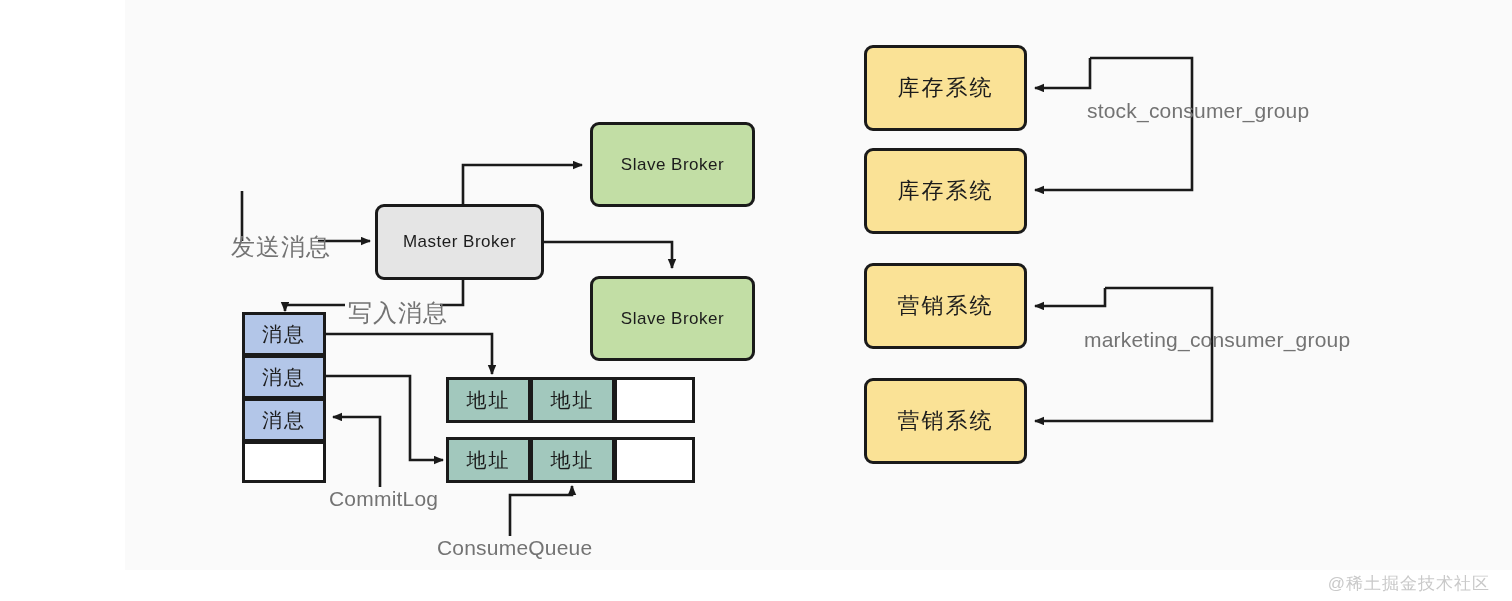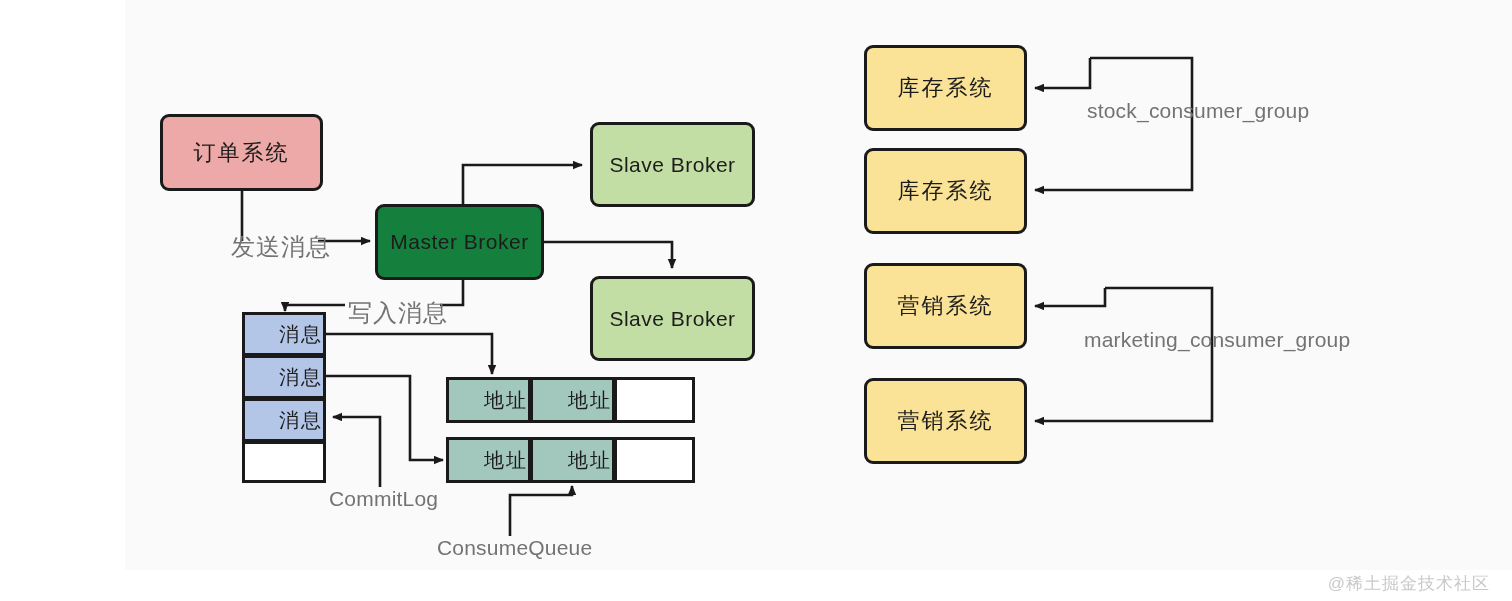--- a/index.html
+++ b/index.html
@@ -36,36 +36,36 @@
     position: absolute;
     box-sizing: border-box;
     border: 3px solid #1a1a1a;
     border-radius: 9px;
     display: flex;
     align-items: center;
     justify-content: center;
     color: #1c1c1c;
   }
   .node-label {
-    font-size: 21px;
+    font-size: 17px;
     letter-spacing: 0.5px;
     white-space: nowrap;
   }
   .node-label.cjk {
     font-size: 22px;
     letter-spacing: 2px;
     text-align: right;
   }
   .cell-box {
     position: absolute;
     box-sizing: border-box;
     border: 3px solid #1a1a1a;
     display: flex;
     align-items: center;
-    justify-content: flex-end;
+    justify-content: center;
     color: #1c1c1c;
     font-size: 20px;
     letter-spacing: 2px;
   }
   .edge-label {
     position: absolute;
     color: #737373;
     white-space: nowrap;
   }
   .edge-label.cjk {
@@ -122,25 +122,22 @@
 
       <path d="M1090,58 L1192,58 L1192,190 L1035,190" marker-end="url(#arrow)"></path>
       <path d="M1090,58 L1090,88 L1035,88" marker-end="url(#arrow)"></path>
 
       <path d="M1105,288 L1212,288 L1212,421 L1035,421" marker-end="url(#arrow)"></path>
       <path d="M1105,288 L1105,306 L1035,306" marker-end="url(#arrow)"></path>
 
     </g>
   </svg>
 
-  <div class="node-box" style="left:160px; top:114px; width:163px; height:77px; background:#eda9a7;">
-    <span class="node-label cjk">订单系统</span>
-  </div>
-
-  <div class="node-box" style="left:375px; top:204px; width:169px; height:76px; background:#15803d;">
+
+  <div class="node-box" style="left:375px; top:204px; width:169px; height:76px; background:#e5e5e5;">
     <span class="node-label">Master Broker</span>
   </div>
 
   <div class="node-box" style="left:590px; top:122px; width:165px; height:85px; background:#c2dea5;">
     <span class="node-label">Slave Broker</span>
   </div>
 
   <div class="node-box" style="left:590px; top:276px; width:165px; height:85px; background:#c2dea5;">
     <span class="node-label">Slave Broker</span>
   </div>

